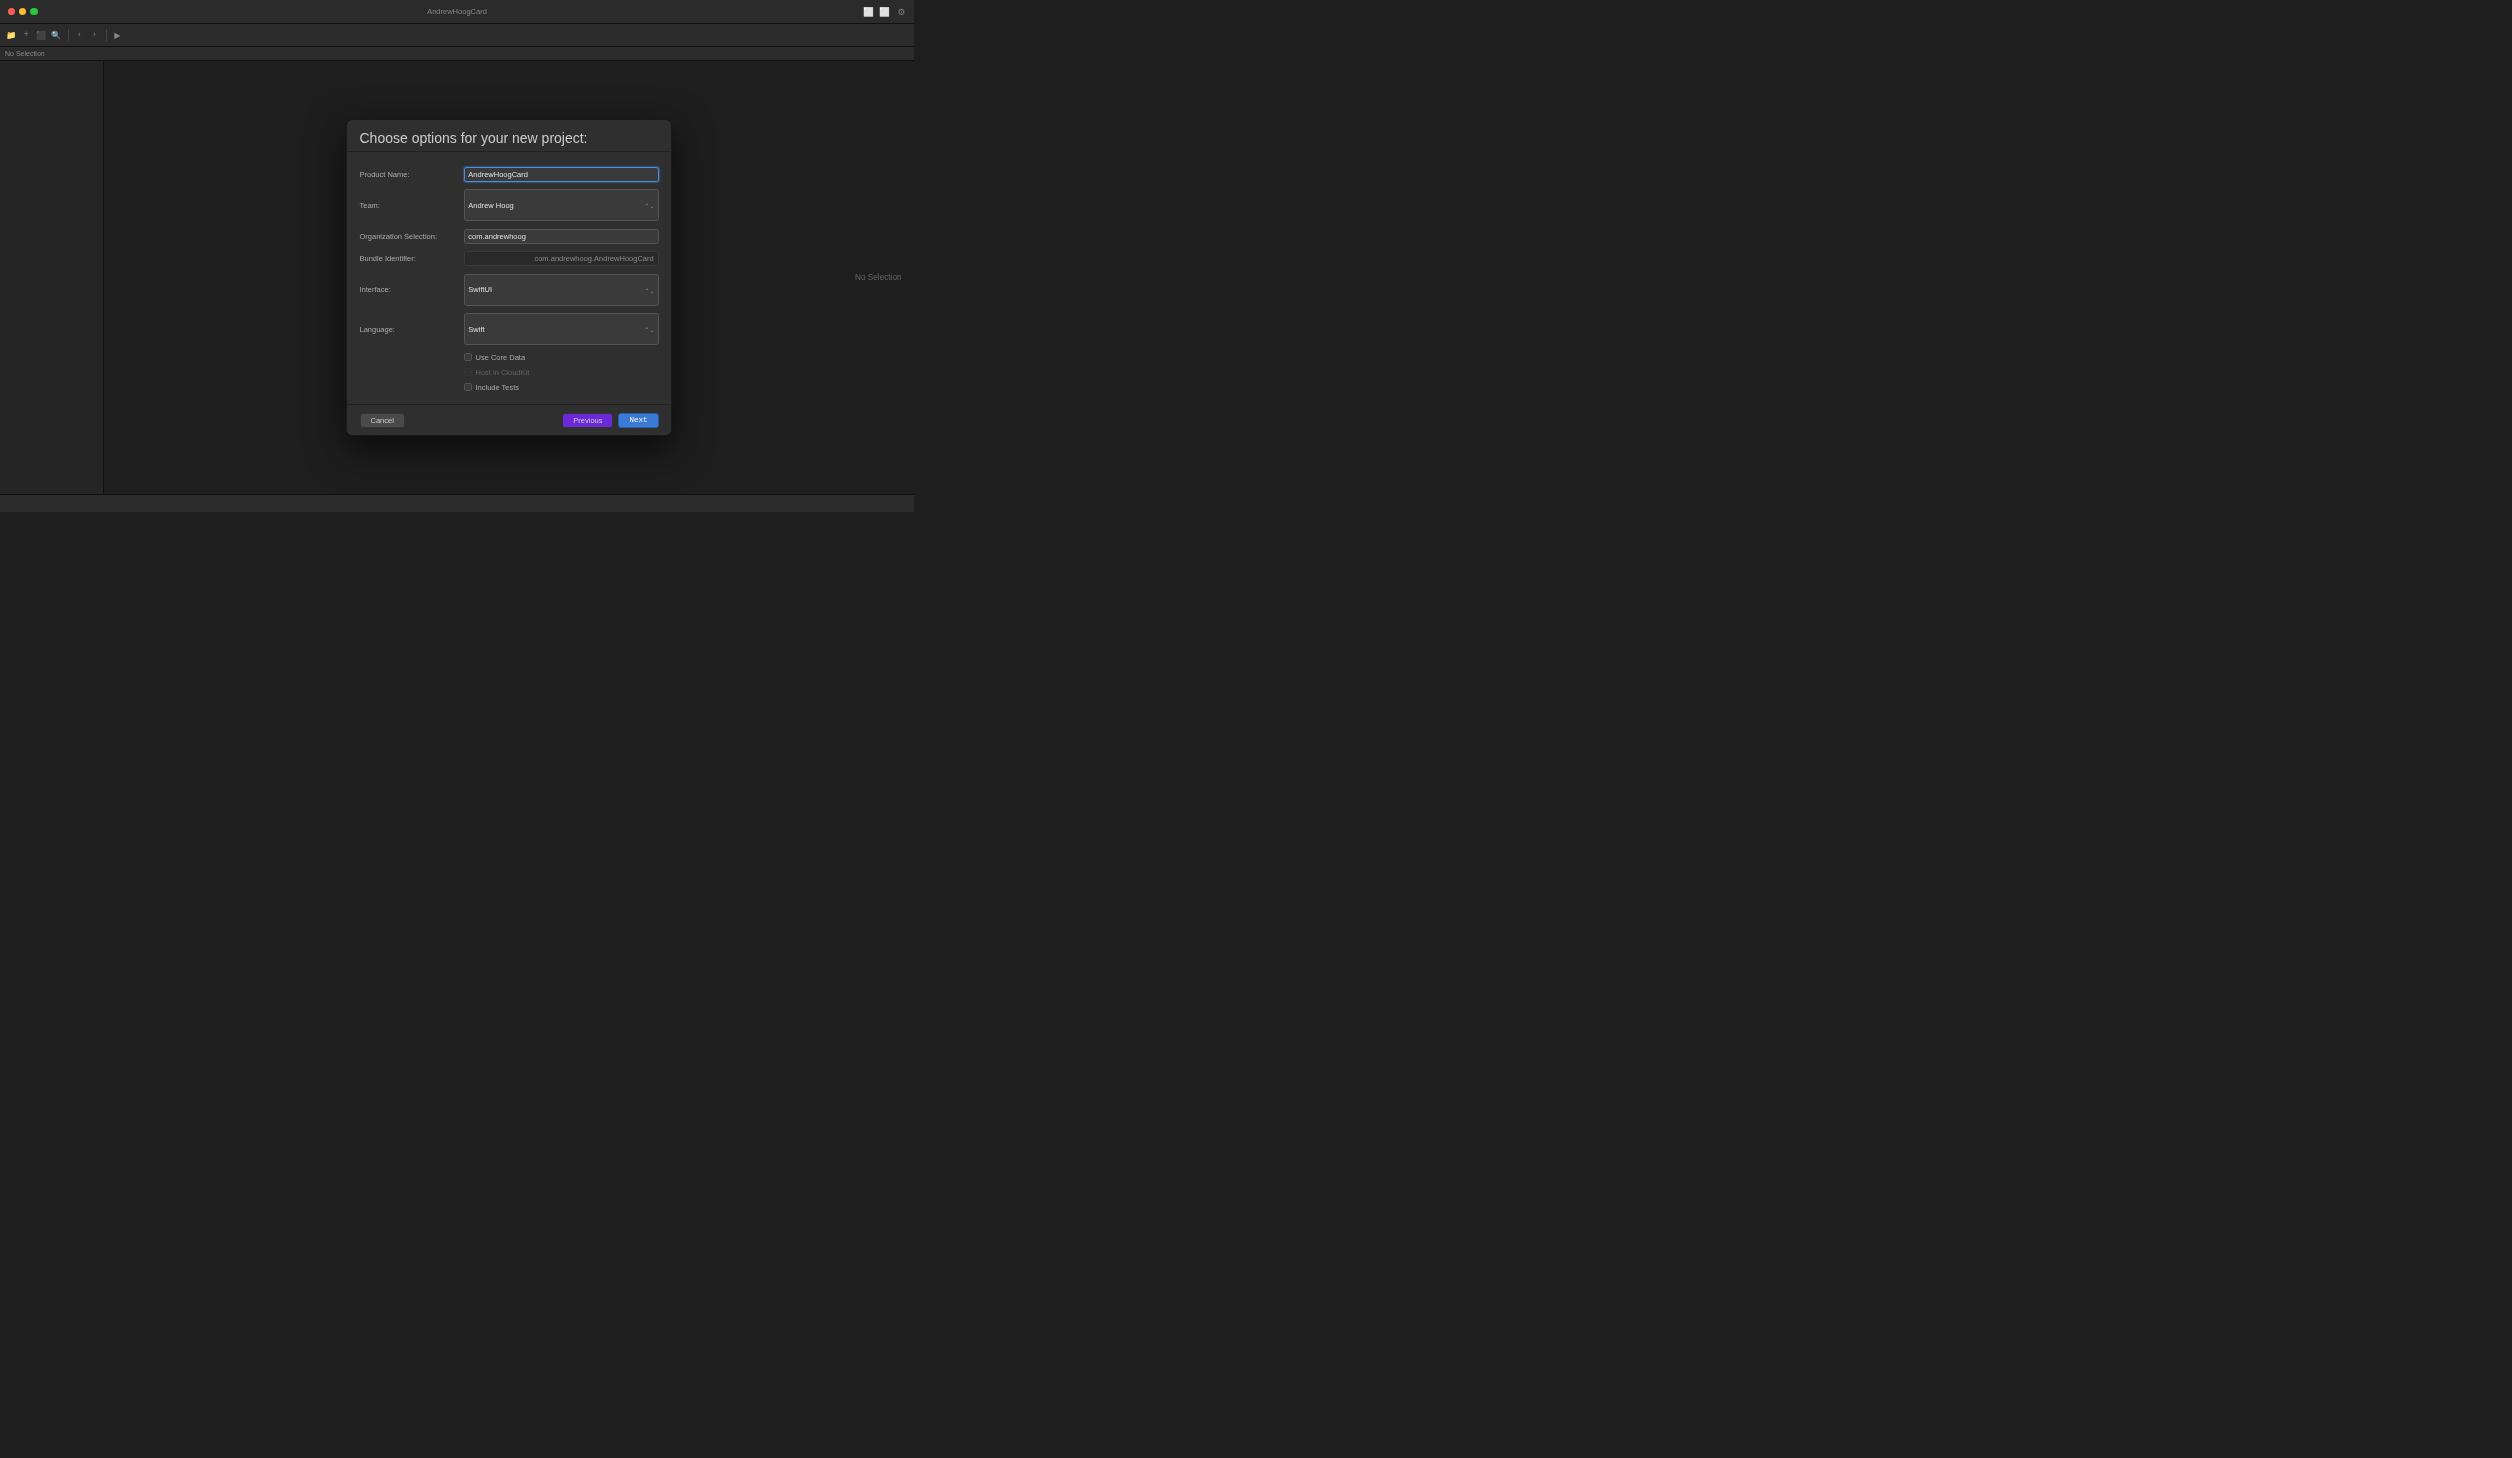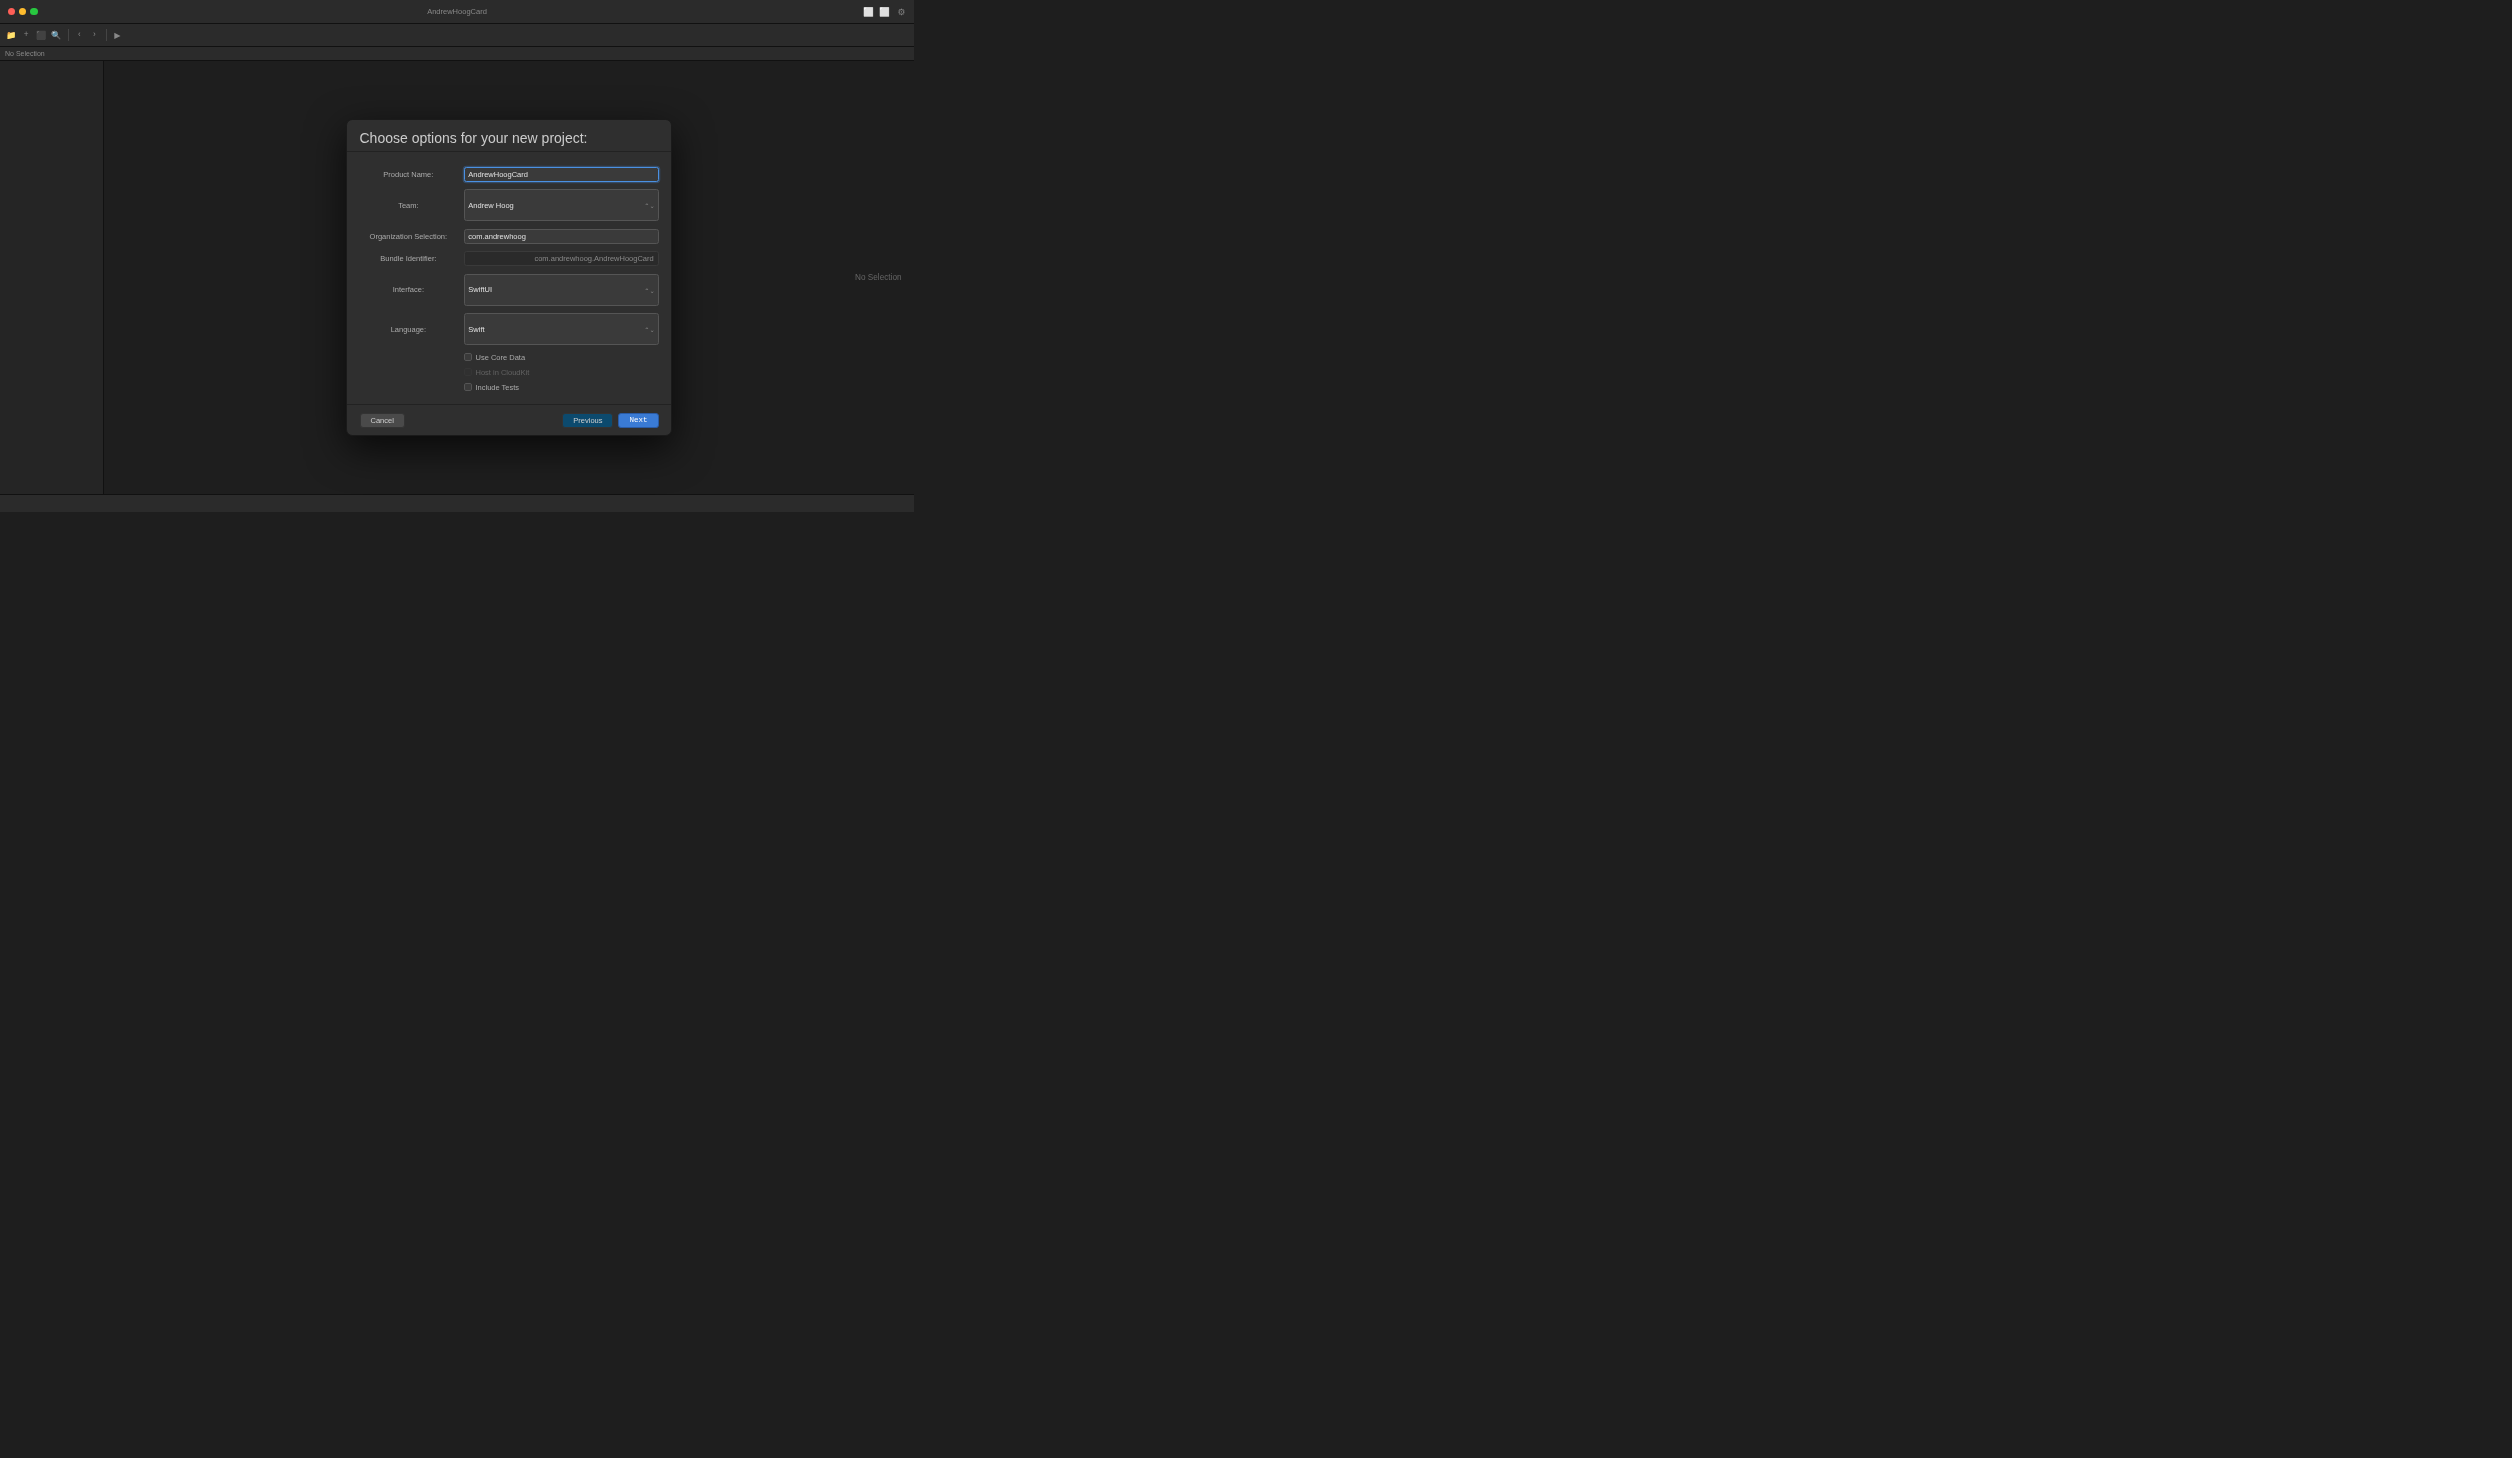--- a/index.html
+++ b/index.html
@@ -176,21 +176,21 @@
     }
 
     .form-row {
       display: flex;
       align-items: center;
       margin-bottom: 7.5px;
     }
 
     .form-label {
       width: 104px;
-      text-align: center;
+      text-align: left;
       padding-right: 6.3px;
       font-size: 7.5px;
       color: #aaa;
       flex-shrink: 0;
     }
 
     .form-control {
       flex: 1;
     }
 
@@ -302,21 +302,21 @@
       justify-content: center;
     }
 
     .btn-cancel {
       background: #4a4a4a;
       color: #d0d0d0;
       border: 0.6px solid #333;
     }
 
     .btn-previous {
-      background: #0c4a6e;
+      background: #6d28d9;
       color: #d0d0d0;
       border: 0.6px solid #333;
     }
 
     .btn-next {
       background: #3a7bd5;
       color: #fff;
       border: 0.6px solid #2a5ba5;
       font-family: Liberation Mono, monospace;
     }

